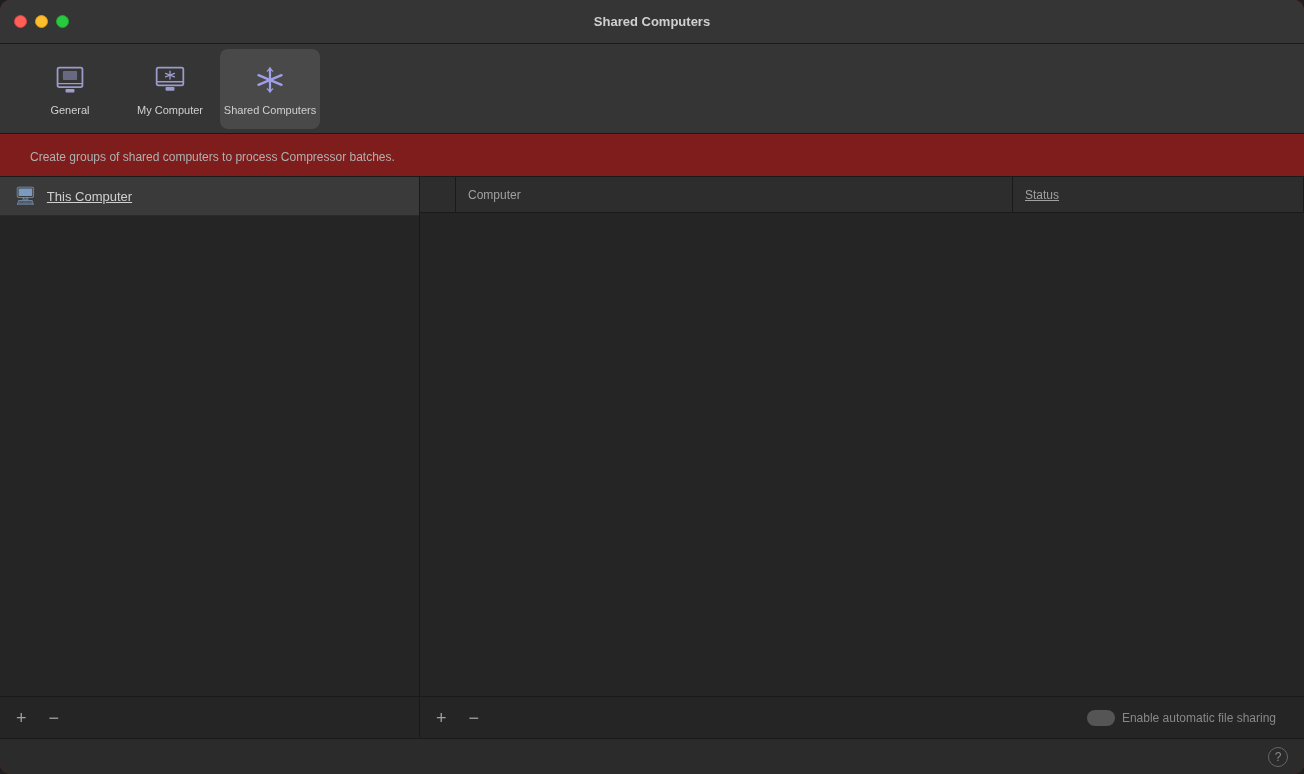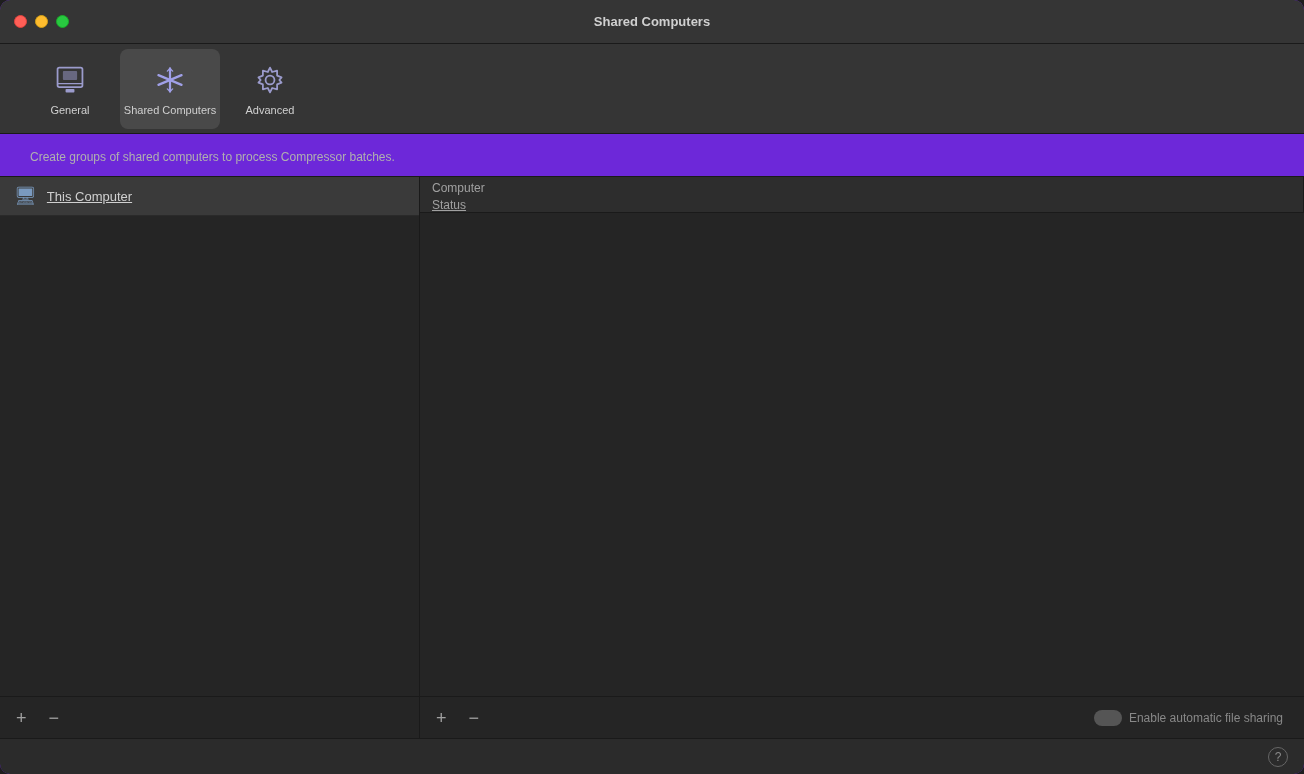--- a/index.html
+++ b/index.html
@@ -13,21 +13,21 @@
       font-family: -apple-system, BlinkMacSystemFont, "Helvetica Neue", sans-serif;
       width: 1304px;
       height: 774px;
       overflow: hidden;
       color: #d0d0d0;
     }
 
     .window {
       width: 1304px;
       height: 774px;
-      background: #6d28d9;
+      background: #7f1d1d;
       border-radius: 10px;
       display: flex;
       flex-direction: column;
       overflow: hidden;
     }
 
     .titlebar {
       background: #353535;
       height: 44px;
       display: flex;
@@ -205,21 +205,21 @@
 
     .right-pane {
       flex: 1;
       display: flex;
       flex-direction: column;
       background: #252525;
     }
 
     .table-header {
       display: flex;
-      flex-direction: column;
+      flex-direction: row;
       height: 36px;
       border-bottom: 1px solid #1a1a1a;
       background: #2d2d2d;
       flex-shrink: 0;
     }
 
     .table-header-checkbox {
       width: 36px;
       display: flex;
       align-items: center;
@@ -263,21 +263,21 @@
       padding: 0 12px;
       gap: 14px;
       background: #252525;
     }
 
     .enable-sharing-area {
       margin-left: auto;
       display: flex;
       align-items: center;
       gap: 7px;
-      margin-right: 9px;
+      margin-right: 16px;
     }
 
     .checkbox-toggle {
       width: 28px;
       height: 16px;
       background: #555;
       border-radius: 8px;
       cursor: pointer;
       position: relative;
     }
@@ -348,47 +348,53 @@
         <svg class="icon-general" viewBox="0 0 36 36" fill="none" xmlns="http://www.w3.org/2000/svg">
           <rect x="4" y="4" width="28" height="22" rx="2" stroke="#9b9bcc" stroke-width="2" fill="none"></rect>
           <rect x="13" y="28" width="10" height="4" rx="1" fill="#9b9bcc"></rect>
           <line x1="4" y1="22" x2="32" y2="22" stroke="#9b9bcc" stroke-width="1.5"></line>
           <rect x="10" y="8" width="16" height="10" rx="1" fill="#9b9bcc" opacity="0.5"></rect>
         </svg>
       </div>
       <span class="toolbar-label">General</span>
     </div>
 
+    <div class="toolbar-item">
+      <div class="toolbar-icon">
+        <svg class="icon-asterisk" viewBox="0 0 36 36" fill="none" xmlns="http://www.w3.org/2000/svg">
+
+          <rect x="3" y="4" width="30" height="20" rx="2" stroke="#9b9bcc" stroke-width="2" fill="none"></rect>
+          <rect x="13" y="26" width="10" height="4" rx="1" fill="#9b9bcc"></rect>
+          <line x1="3" y1="20" x2="33" y2="20" stroke="#9b9bcc" stroke-width="1.5"></line>
+
+          <line x1="18" y1="8" x2="18" y2="17" stroke="#9b9bcc" stroke-width="1.5" stroke-linecap="round"></line>
+          <line x1="13" y1="10.5" x2="23" y2="14.5" stroke="#9b9bcc" stroke-width="1.5" stroke-linecap="round"></line>
+          <line x1="13" y1="14.5" x2="23" y2="10.5" stroke="#9b9bcc" stroke-width="1.5" stroke-linecap="round"></line>
+        </svg>
+      </div>
+      <span class="toolbar-label">My Computer</span>
+    </div>
 
     <div class="toolbar-item active">
       <div class="toolbar-icon">
         <svg class="icon-asterisk" viewBox="0 0 36 36" fill="none" xmlns="http://www.w3.org/2000/svg">
 
           <line x1="18" y1="5" x2="18" y2="31" stroke="#a0a0e8" stroke-width="2.5" stroke-linecap="round"></line>
           <line x1="5" y1="12.5" x2="31" y2="23.5" stroke="#a0a0e8" stroke-width="2.5" stroke-linecap="round"></line>
           <line x1="5" y1="23.5" x2="31" y2="12.5" stroke="#a0a0e8" stroke-width="2.5" stroke-linecap="round"></line>
 
           <line x1="18" y1="5" x2="15" y2="8" stroke="#a0a0e8" stroke-width="1.5" stroke-linecap="round"></line>
           <line x1="18" y1="5" x2="21" y2="8" stroke="#a0a0e8" stroke-width="1.5" stroke-linecap="round"></line>
           <line x1="18" y1="31" x2="15" y2="28" stroke="#a0a0e8" stroke-width="1.5" stroke-linecap="round"></line>
           <line x1="18" y1="31" x2="21" y2="28" stroke="#a0a0e8" stroke-width="1.5" stroke-linecap="round"></line>
         </svg>
       </div>
       <span class="toolbar-label">Shared Computers</span>
     </div>
 
-    <div class="toolbar-item">
-      <div class="toolbar-icon">
-        <svg class="icon-gear" viewBox="0 0 36 36" fill="none" xmlns="http://www.w3.org/2000/svg">
-          <circle cx="18" cy="18" r="5" stroke="#9b9bcc" stroke-width="2" fill="none"></circle>
-          <path d="M18 4 L20.5 9 L26 7.5 L26 13 L31 15 L28.5 18 L31 21 L26 23 L26 28.5 L20.5 27 L18 32 L15.5 27 L10 28.5 L10 23 L5 21 L7.5 18 L5 15 L10 13 L10 7.5 L15.5 9 Z" stroke="#9b9bcc" stroke-width="2" fill="none" stroke-linejoin="round"></path>
-        </svg>
-      </div>
-      <span class="toolbar-label">Advanced</span>
-    </div>
 
   </div>
 
   <div class="content-area">
 
     <div class="description-bar">Create groups of shared computers to process Compressor batches.</div>
 
     <div class="panes-container">
 
       <div class="left-pane">

